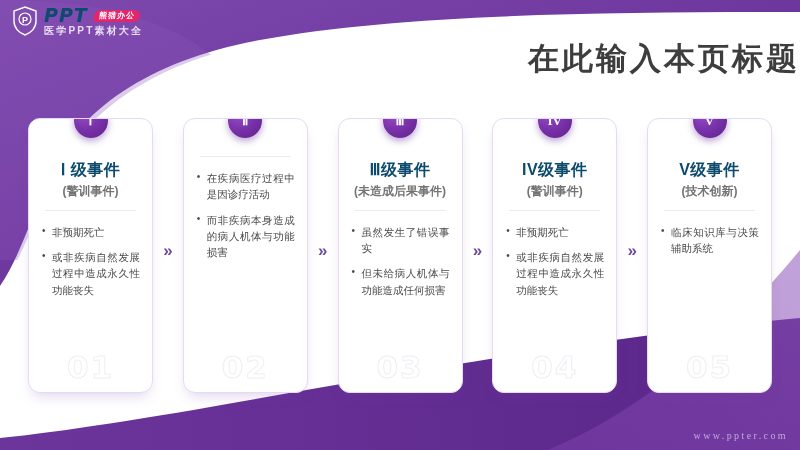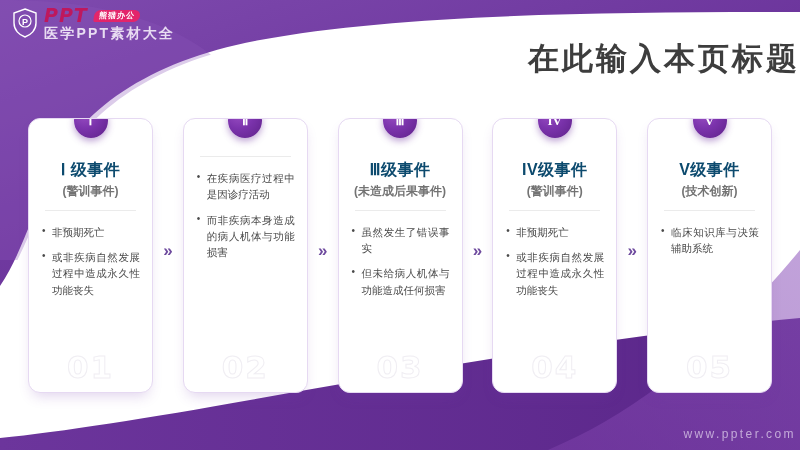--- a/index.html
+++ b/index.html
@@ -18,30 +18,30 @@
   .logo-wrap{
     position:absolute; left:12px; top:6px;
     display:flex; align-items:center; gap:6px; z-index:6;
   }
   .logo-shield{ width:26px; height:30px; flex:0 0 auto; }
   .logo-text-col{ display:flex; flex-direction:column; gap:1px; }
   .logo-row1{ display:flex; align-items:center; gap:6px; }
   .logo-ppt{
     font-family:"DejaVu Sans", sans-serif;
     font-size:19px; font-weight:bold; font-style:italic;
-    color:#be185d; letter-spacing:1px; line-height:1;text-align:right;
+    color:#0c4a6e; letter-spacing:1px; line-height:1;text-align:right;
   }
   .logo-badge{
     background:#e3256b; color:#fff; font-size:8px; font-weight:bold;
     padding:2px 5px 2px 5px; border-radius:7px 7px 7px 2px;
     letter-spacing:1px; line-height:1;
     transform:skewX(-8deg);
   }
   .logo-sub{
-    font-size:14px; color:#e8dcf2; letter-spacing:2.2px;
+    font-size:10px; color:#e8dcf2; letter-spacing:2.2px;
     line-height:1; font-weight:bold;text-align:center;
   }
 
   
   .page-title{
     position:absolute; left:0; right:0; top:38px;
     text-align:right; z-index:5;
     font-size:31px; font-weight:bold; color:#3d3d3d;
     letter-spacing:3px;
   }
@@ -123,23 +123,24 @@
     text-align:center;
     font-size:31px; font-weight:bold;
     color:transparent;
     -webkit-text-stroke:1px #f0eef3;
     letter-spacing:2px;
     font-family:"DejaVu Sans", sans-serif;
     pointer-events:none;
   }
 
   .watermark{
-    position:absolute; right:4px; bottom:9px;
-    font-size:12px; color:#c3a9d8; letter-spacing:2.4px;
+    position:absolute; right:12px; bottom:9px;
+    font-size:10px; color:#c3a9d8; letter-spacing:2.4px;
     z-index:6;
+    font-family:Liberation Serif, serif;
   }
 </style>
 </head>
 <body>
 
 <svg id="bg" viewBox="0 0 800 450" preserveAspectRatio="none">
   <defs>
     <linearGradient id="gTop" x1="0" y1="0" x2="1" y2="1">
       <stop offset="0%" stop-color="#7E4AAE"></stop>
       <stop offset="55%" stop-color="#6C359C"></stop>

